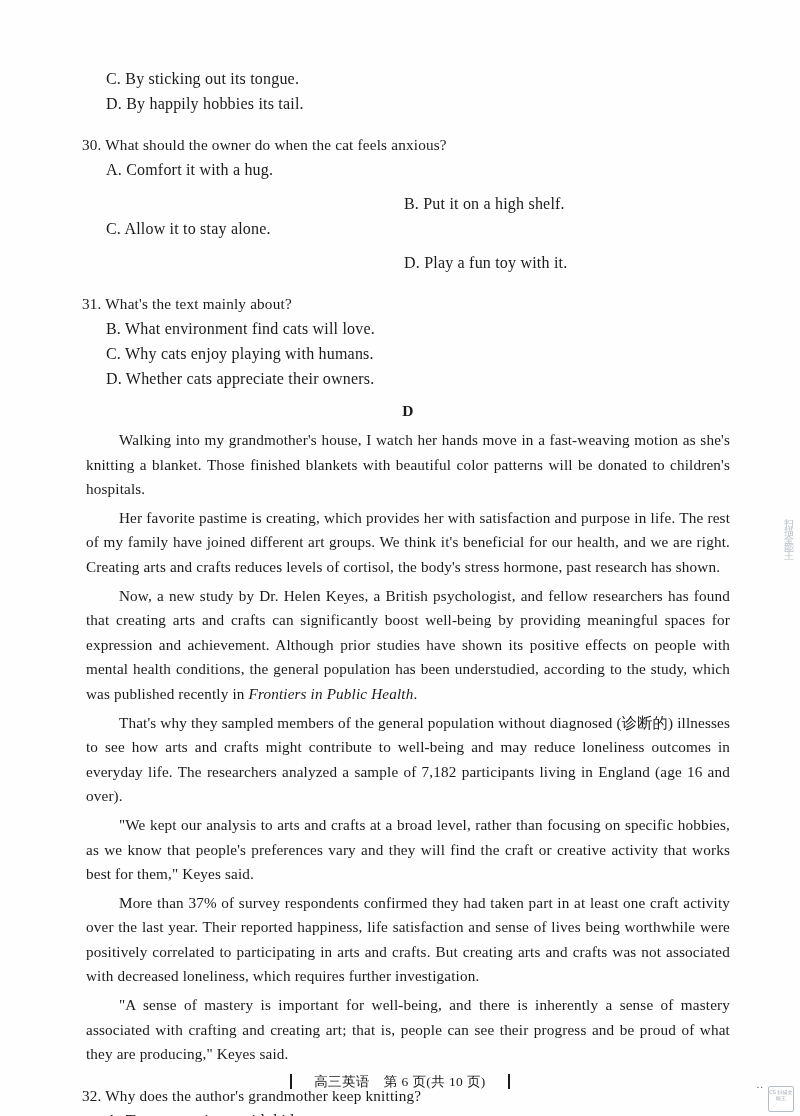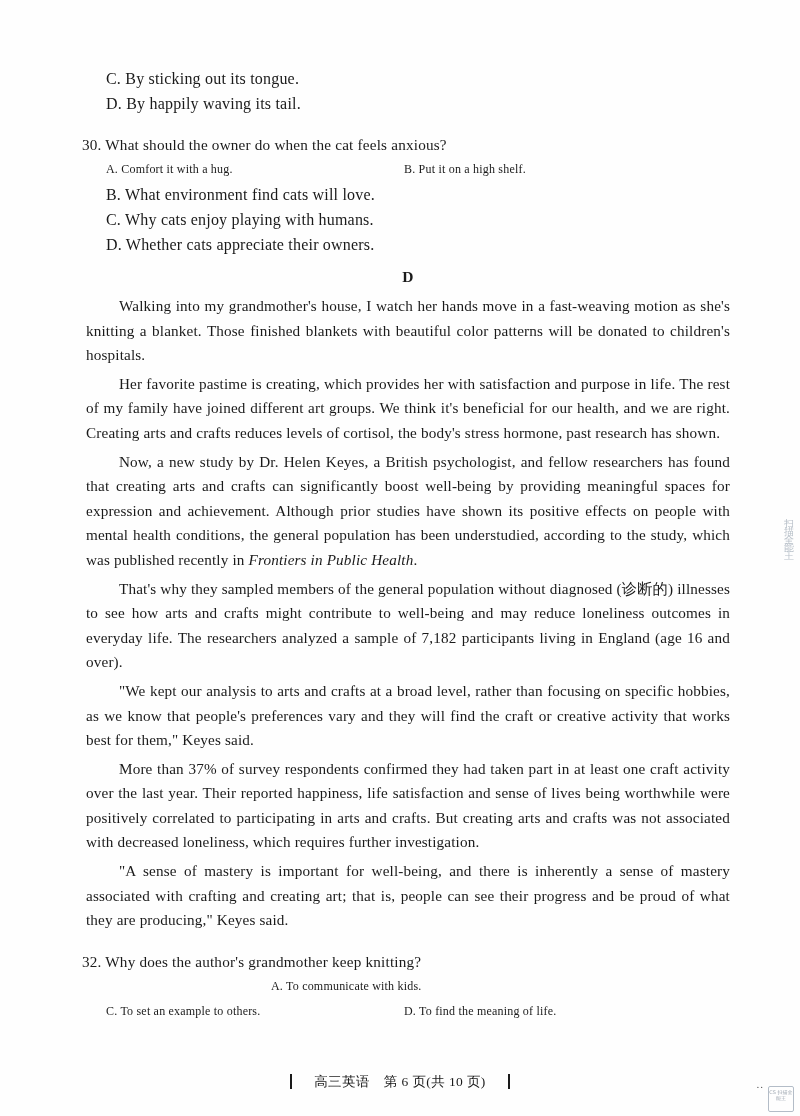--- a/index.html
+++ b/index.html
@@ -37,28 +37,27 @@
     letter-spacing: 0.2px;
   }
   .q-line {
     font-size: 15.2px;
     line-height: 25px;
     letter-spacing: 0.2px;
     margin-top: 16px;
   }
   .opt-row {
     display: flex;
-    font-size: 12px;
+    font-size: 16px;
     line-height: 25px;
     padding-left: 24px;
     letter-spacing: 0.2px;
-    justify-content: center;
   }
   .opt-row .col-a { width: 298px; flex: none; }
-  .opt-row .col-b { flex: 1; }
+  .opt-row .col-b { flex: 1; margin-top: 34px; }
 
   
   .section-letter {
     text-align: center;
     font-size: 15.5px;
     font-weight: bold;
     line-height: 26px;
     margin-top: 7px;
     margin-bottom: 1px;
     letter-spacing: 0.5px;
@@ -144,28 +143,33 @@
   }
 </style>
 </head>
 <body>
 
 <div class="page">
 
   <div class="content">
 
     <div class="opt-line">C. By sticking out its tongue.</div>
-    <div class="opt-line">D. By happily waving its tail.</div>
+    <div class="opt-line">D. By happily hobbies its tail.</div>
 
     <div class="q-line">30. What should the owner do when the cat feels anxious?</div>
     <div class="opt-row">
       <span class="col-a">A. Comfort it with a hug.</span>
       <span class="col-b">B. Put it on a high shelf.</span>
     </div>
-
+    <div class="opt-row">
+      <span class="col-a">C. Allow it to stay alone.</span>
+      <span class="col-b">D. Play a fun toy with it.</span>
+    </div>
+
+    <div class="q-line">31. What's the text mainly about?</div>
     <div class="opt-line">B. What environment find cats will love.</div>
     <div class="opt-line">C. Why cats enjoy playing with humans.</div>
     <div class="opt-line">D. Whether cats appreciate their owners.</div>
 
     <div class="section-letter">D</div>
 
     <p class="para">Walking into my grandmother's house, I watch her hands move in a fast-weaving motion as she's knitting a blanket. Those finished blankets with beautiful color patterns will be donated to children's hospitals.</p>
     <p class="para">Her favorite pastime is creating, which provides her with satisfaction and purpose in life. The rest of my family have joined different art groups. We think it's beneficial for our health, and we are right. Creating arts and crafts reduces levels of cortisol, the body's stress hormone, past research has shown.</p>
     <p class="para"><span>Now, a new study by Dr. Helen Keyes, a British psychologist, and fellow researchers has found that creating arts and crafts can significantly boost well-being by providing meaningful spaces for expression and achievement. Although prior studies have shown its positive effects on people with mental health conditions, the general population has been understudied, according to the study, which was published recently in </span><em>Frontiers in Public Health</em><span>.</span></p>
     <p class="para">That's why they sampled members of the general population without diagnosed (诊断的) illnesses to see how arts and crafts might contribute to well-being and may reduce loneliness outcomes in everyday life. The researchers analyzed a sample of 7,182 participants living in England (age 16 and over).</p>

